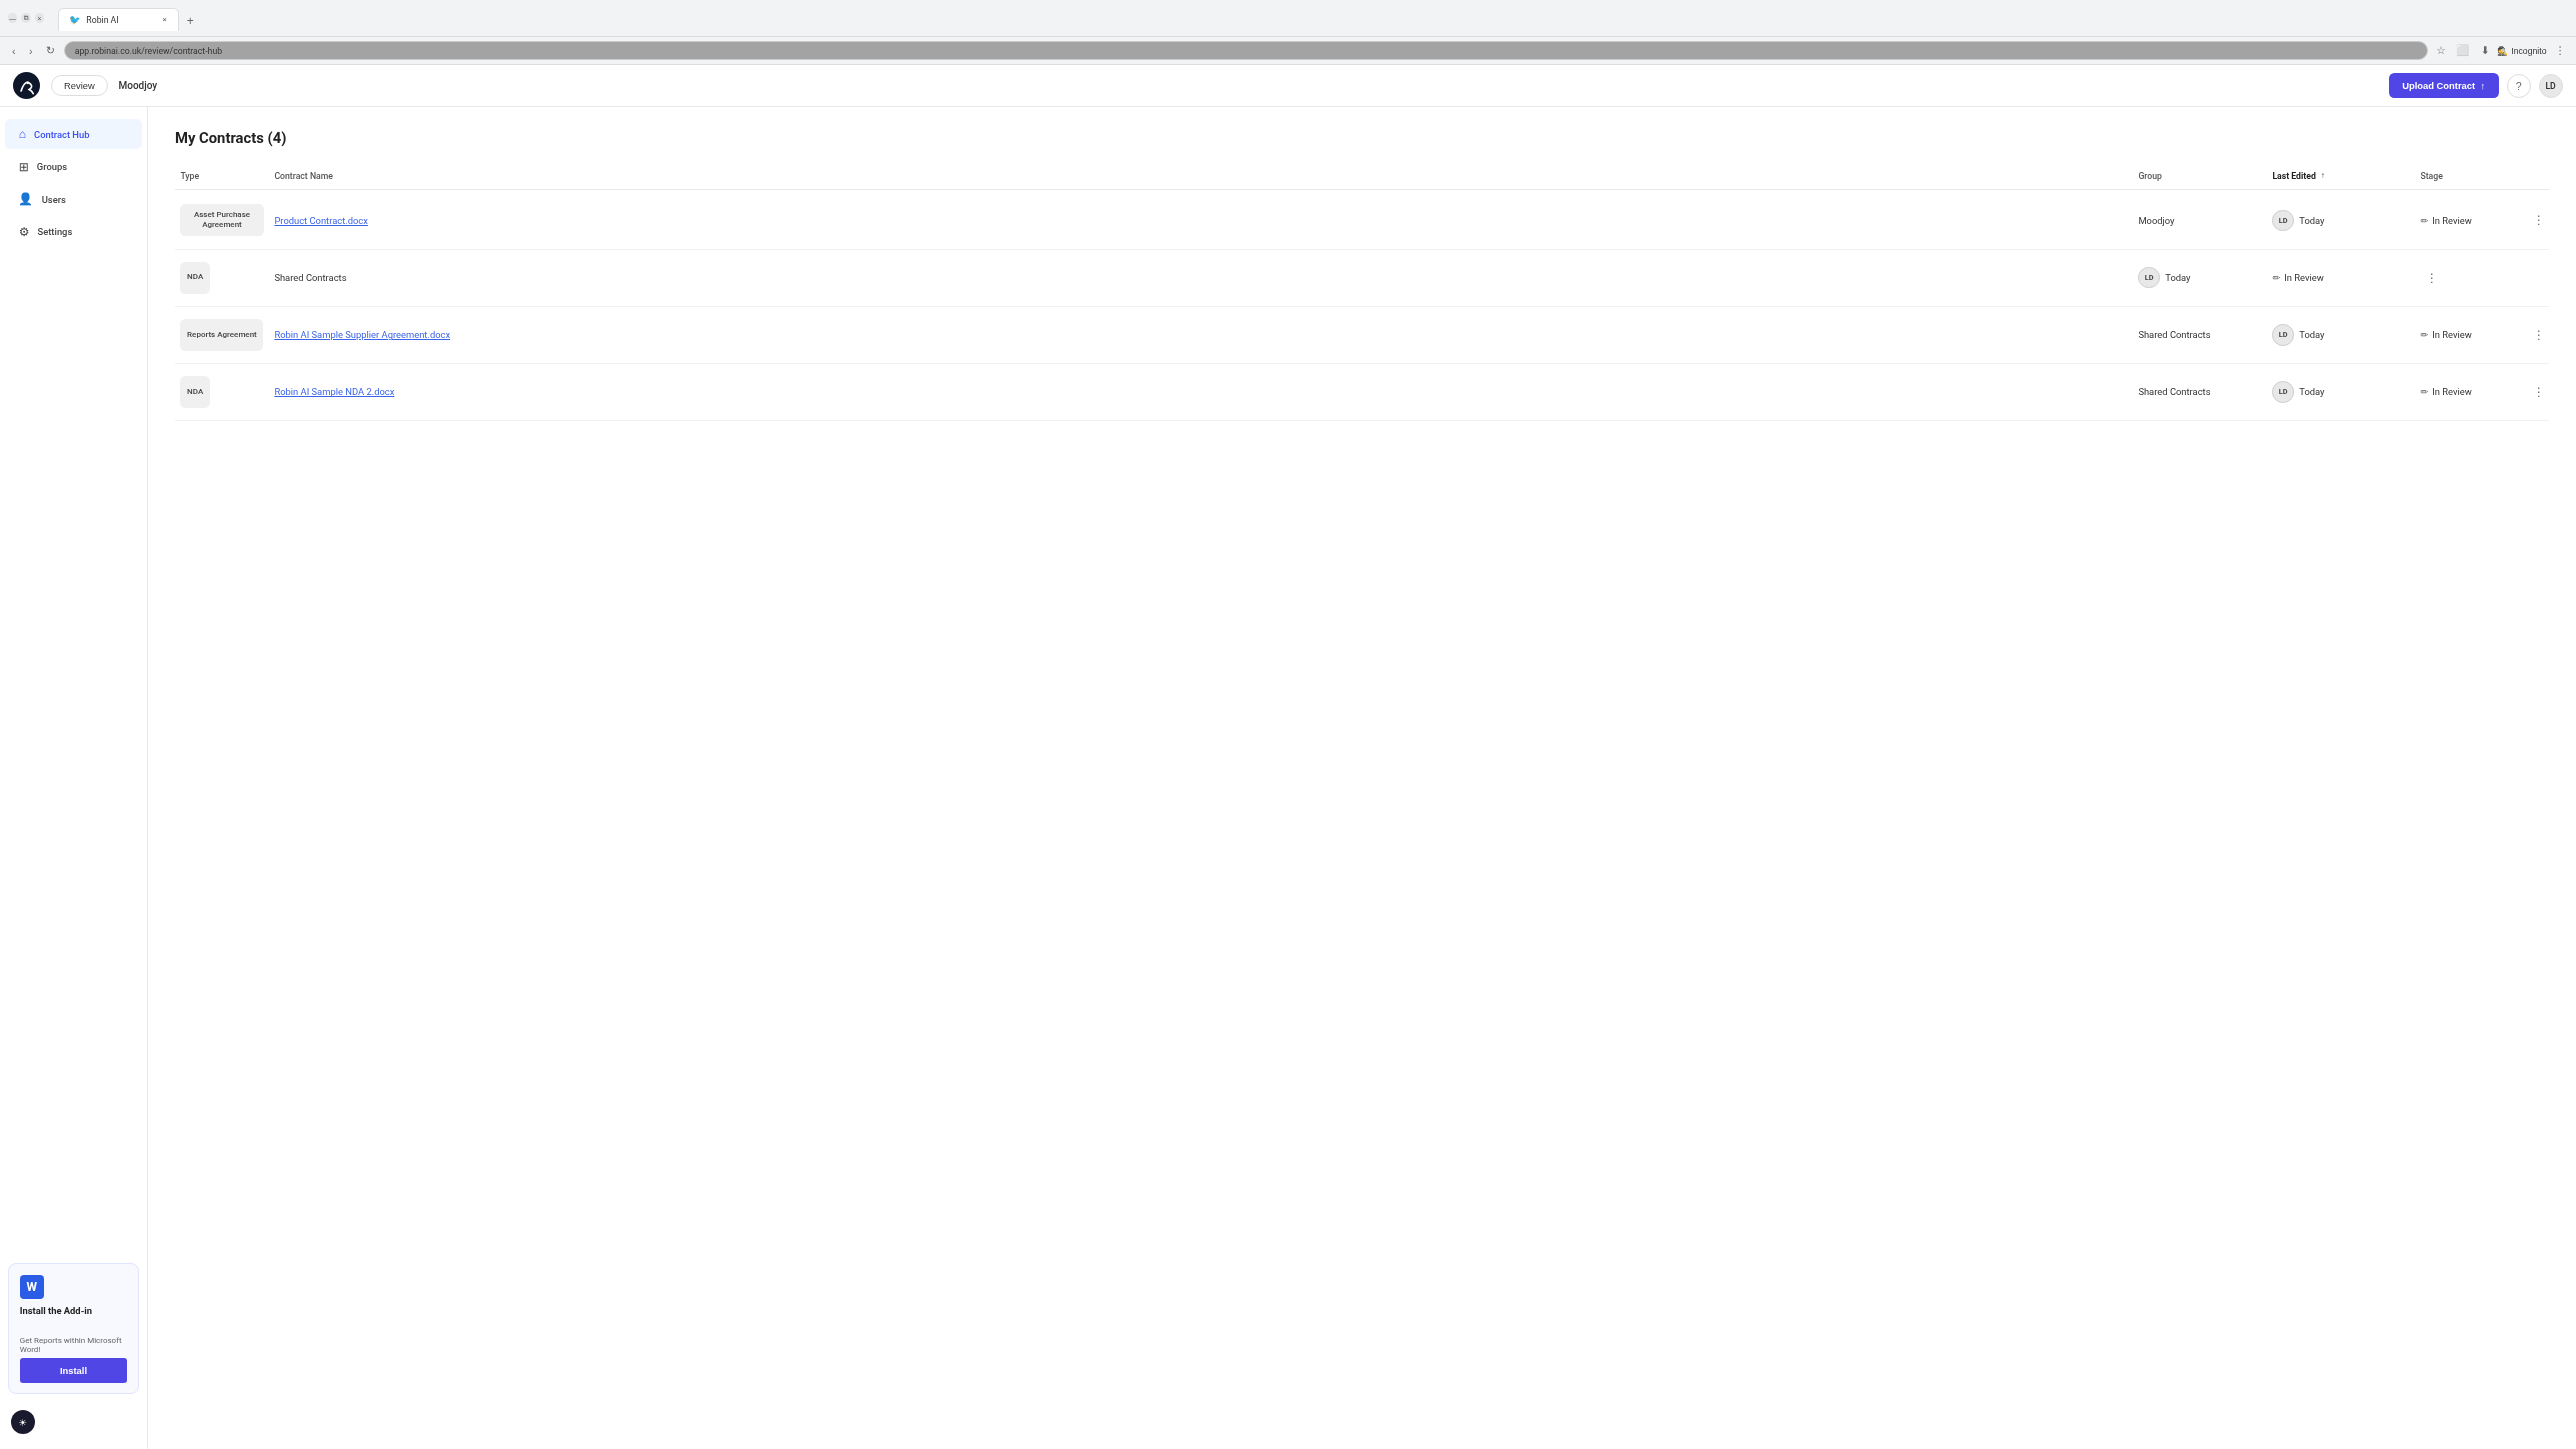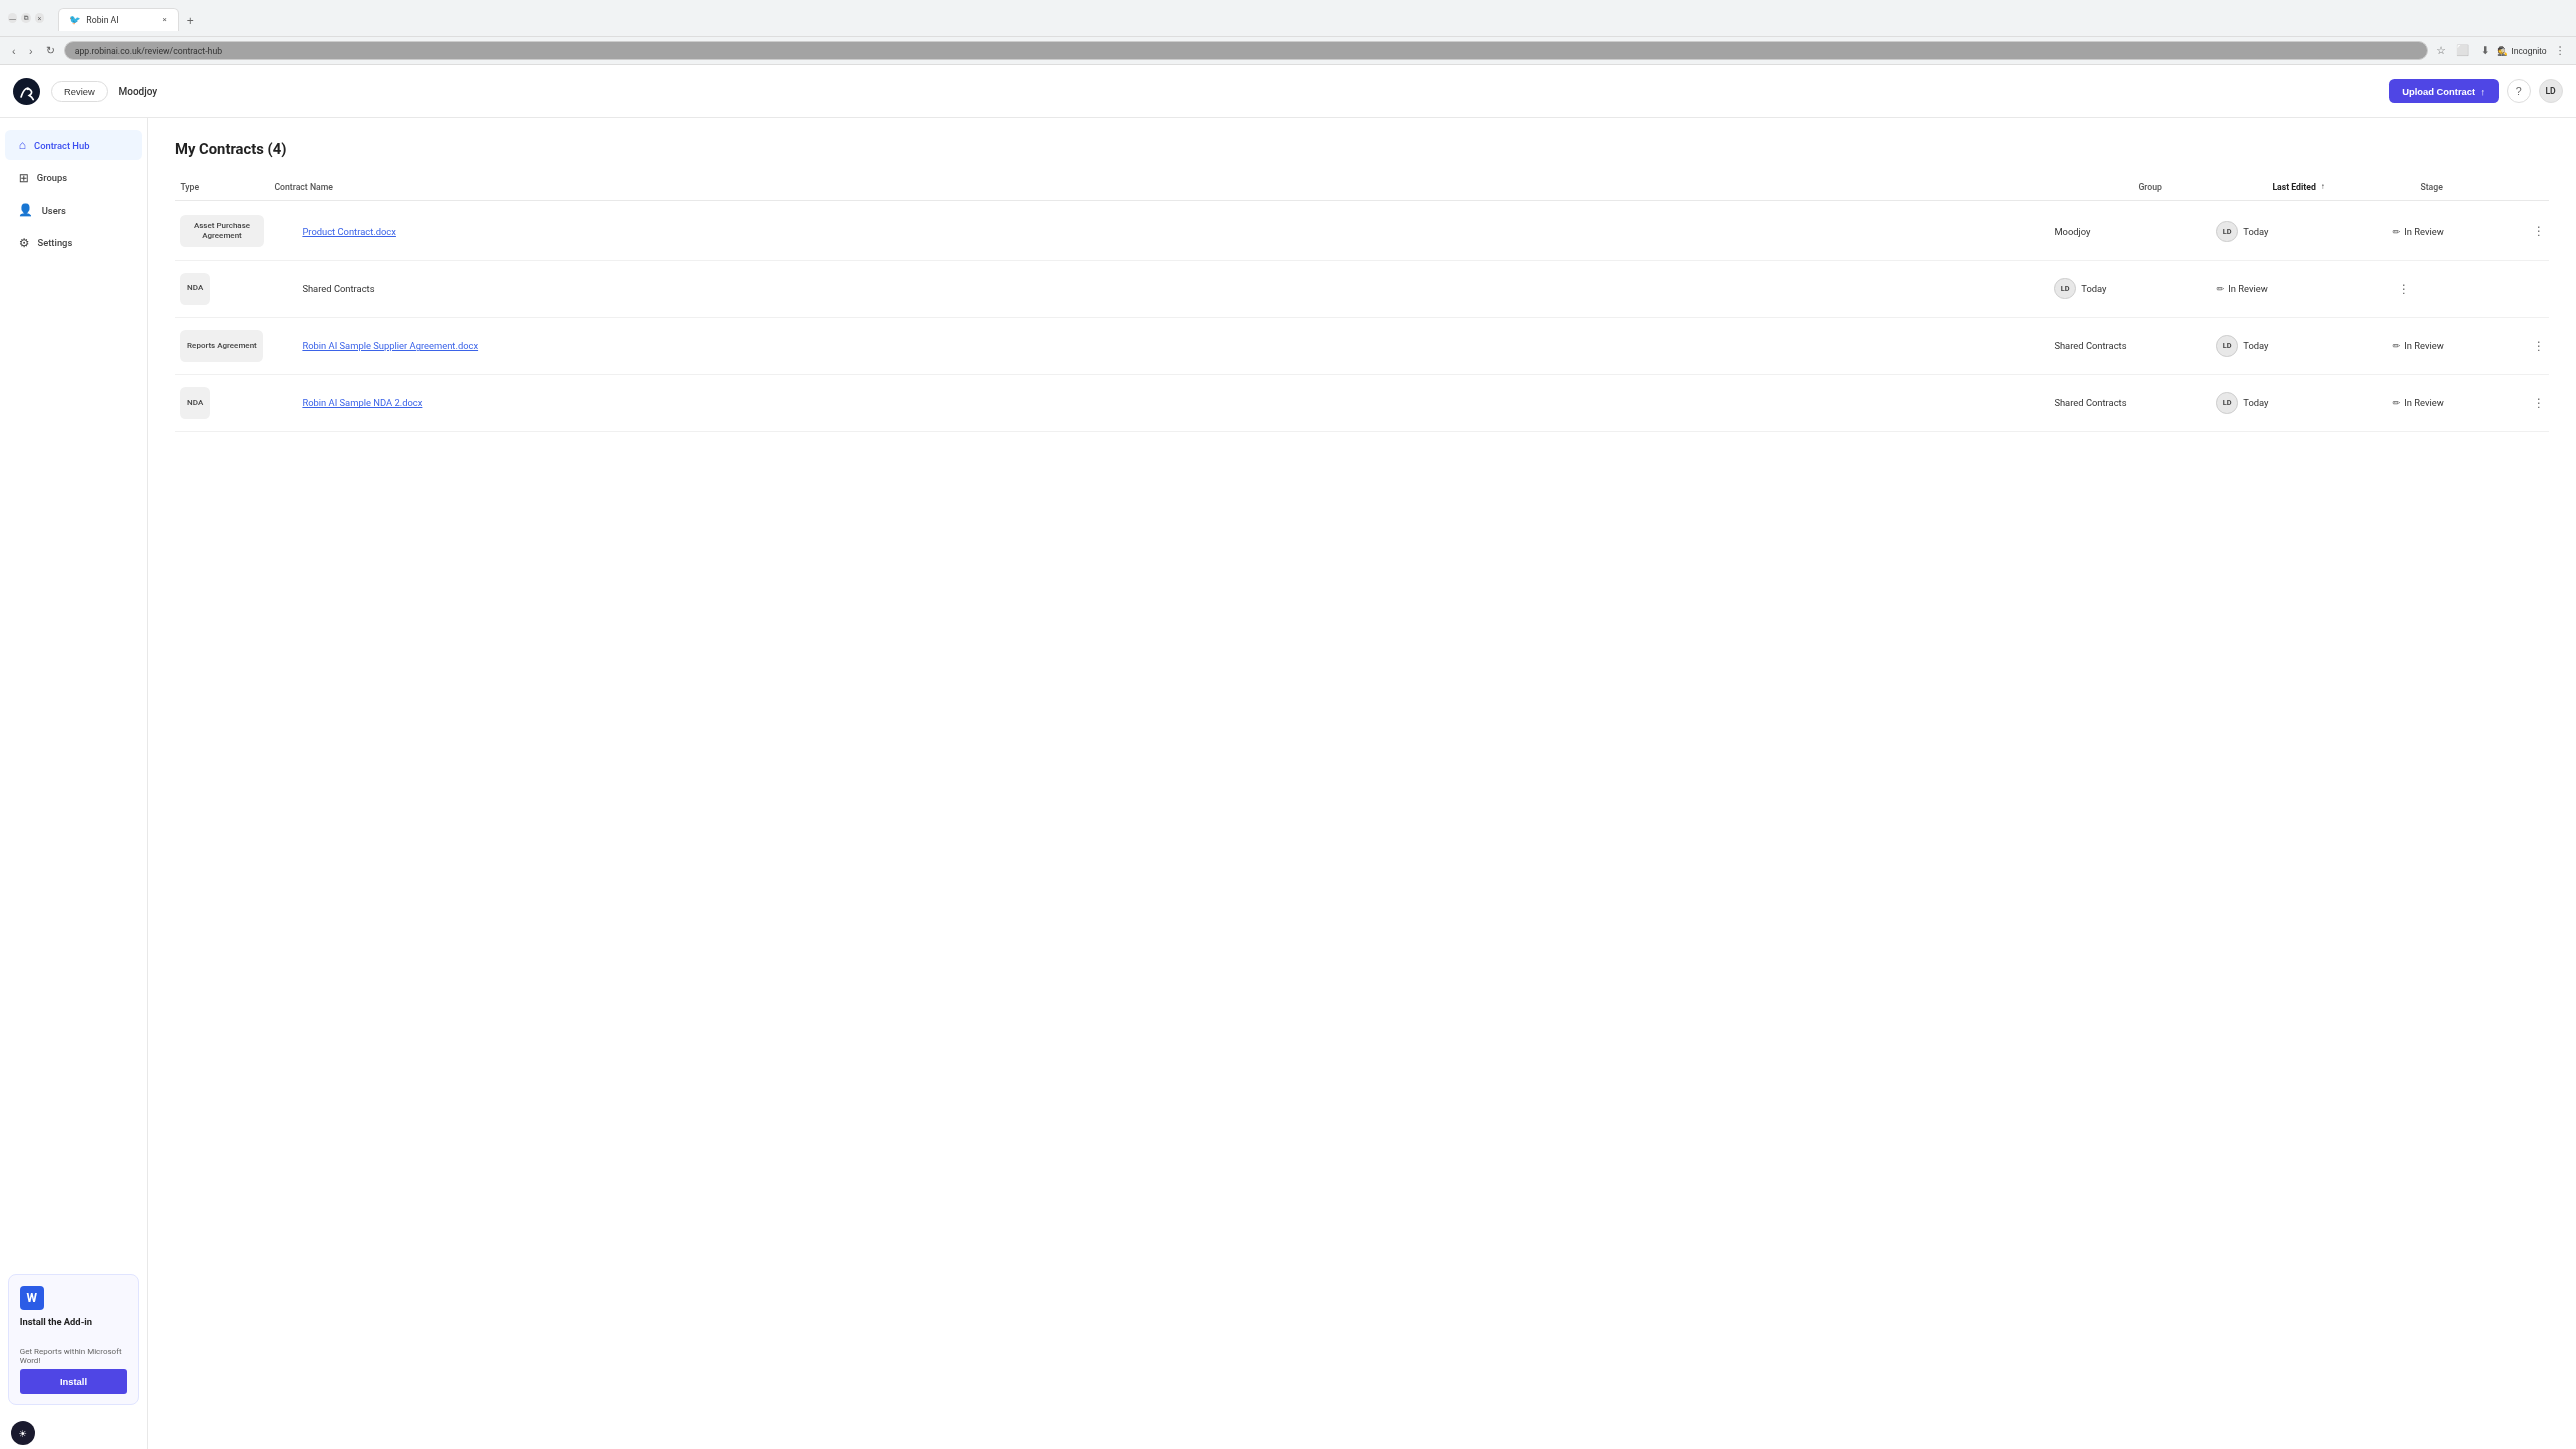--- a/index.html
+++ b/index.html
@@ -20,21 +20,21 @@
     .browser-tab-new { background: none; border: none; font-size: 12px; color: #666; cursor: pointer; padding: 2.7px 5.4px; }
     .browser-nav-bar { display: flex; align-items: center; padding: 4px 8px; gap: 5.4px; background: #f1f3f4; border-top: 0.7px solid #ddd; }
     .nav-btn { background: none; border: none; cursor: pointer; color: #666; font-size: 10.7px; padding: 2.7px 4px; border-radius: 2.7px; }
     .address-bar { flex: 1; display: flex; align-items: center; background: #a3a3a3; border: 0.7px solid #ccc; border-radius: 13.4px; padding: 3.4px 9.4px; gap: 5.4px; font-size: 8.7px; color: #333; }
     .address-bar-url { flex: 1; color: #333; }
     .nav-actions { display: flex; align-items: center; gap: 5.4px; color: #666; font-size: 10.7px; }
     .nav-action-btn { background: none; border: none; cursor: pointer; color: #666; font-size: 10.7px; padding: 2.7px; border-radius: 2.7px; }
     .incognito-badge { display: flex; align-items: center; gap: 2.7px; font-size: 8.7px; color: #333; background: none; border: none; cursor: pointer; }
 
     
-    .app-header { display: flex; align-items: center; padding: 0 13.4px; height: 53px; border-bottom: 0.7px solid #e8e8e8; background: #fff; }
+    .app-header { display: flex; align-items: center; padding: 0 13.4px; height: 42px; border-bottom: 0.7px solid #e8e8e8; background: #fff; }
     .app-logo { width: 27px; height: 27px; margin-right: 10.7px; }
     .header-review-btn { background: #fff; border: 0.7px solid #ddd; border-radius: 13.4px; padding: 4px 12px; font-size: 9.4px; color: #333; cursor: pointer; margin-right: 10.7px; }
     .header-company { font-size: 10px; color: #333; font-weight: 500; flex: 1; }
     .header-actions { display: flex; align-items: center; gap: 8px; margin-left: auto; }
     .upload-btn { background: #4f46e5; color: #fff; border: none; border-radius: 5.4px; padding: 6.7px 13.4px; font-size: 9.4px; font-weight: 600; cursor: pointer; display: flex; align-items: center; gap: 5.4px; }
     .help-btn { width: 24px; height: 24px; border-radius: 50%; border: 0.7px solid #ddd; background: #fff; cursor: pointer; font-size: 10.7px; color: #666; display: flex; align-items: center; justify-content: center; }
     .user-avatar { width: 24px; height: 24px; border-radius: 50%; background: #e8e8e8; border: 0.7px solid #ddd; cursor: pointer; font-size: 8.7px; font-weight: 600; color: #333; display: flex; align-items: center; justify-content: center; }
 
     
     .app-body { display: flex; height: calc(100vh - 43px - 60px); }
@@ -49,21 +49,21 @@
     .addon-desc { font-size: 8px; color: #666; margin-bottom: 4px; }
     .install-btn { width: 100%; background: #4f46e5; color: #fff; border: none; border-radius: 3px; padding: 6.7px; font-size: 9.4px; font-weight: 600; cursor: pointer; }
 
     .main-content { flex: 1; padding: 21.5px 27px; overflow-y: auto; background: #fff; }
     .page-title { font-size: 14.8px; font-weight: 700; color: #222; margin-bottom: 16px; }
     .table-header { display: grid; grid-template-columns: 94px 1fr 134px 148px 107px 27px; padding: 5.4px 0; border-bottom: 1.3px solid #e8e8e8; margin-bottom: 2.7px; }
     .col-header { font-size: 8.7px; color: #555; font-weight: 500; padding: 2.7px 5.4px; }
     .col-header.sorted { color: #222; font-weight: 700; display: flex; align-items: center; gap: 5px; }
     .sort-arrow { font-size: 8px; color: #444; }
     .table-row-wrap { border-bottom: 0.7px solid #f0f0f0; }
-    .table-row { display: grid; grid-template-columns: 94px 1fr 134px 148px 107px 27px; align-items: center; padding: 9.4px 0; gap: 28px; }
+    .table-row { display: grid; grid-template-columns: 94px 1fr 134px 148px 107px 27px; align-items: center; padding: 9.4px 0; }
     .cell { padding: 2.7px 5.4px; font-size: 9.4px; color: #333; }
     .type-badge { display: inline-flex; align-items: center; justify-content: center; background: #f0f0f0; border-radius: 5.4px; padding: 4px 6.7px; font-size: 8px; color: #444; font-weight: 500; text-align: center; min-height: 32px; line-height: 1.3; }
     .contract-link { color: #3b63e8; text-decoration: underline; cursor: pointer; font-size: 9.4px; }
     .avatar-cell { display: flex; align-items: center; gap: 5.4px; }
     .row-avatar { width: 21.5px; height: 21.5px; border-radius: 50%; background: #e8e8e8; border: 1px solid #ccc; font-size: 7.4px; font-weight: 700; color: #444; display: flex; align-items: center; justify-content: center; flex-shrink: 0; }
     .edited-text { font-size: 9.4px; color: #333; }
     .stage-cell { display: flex; align-items: center; gap: 4px; color: #333; font-size: 9.4px; }
     .stage-icon { font-size: 9.4px; color: #666; }
     .more-btn { background: none; border: none; cursor: pointer; color: #666; font-size: 12px; padding: 2.7px 5.4px; border-radius: 2.7px; }
 

